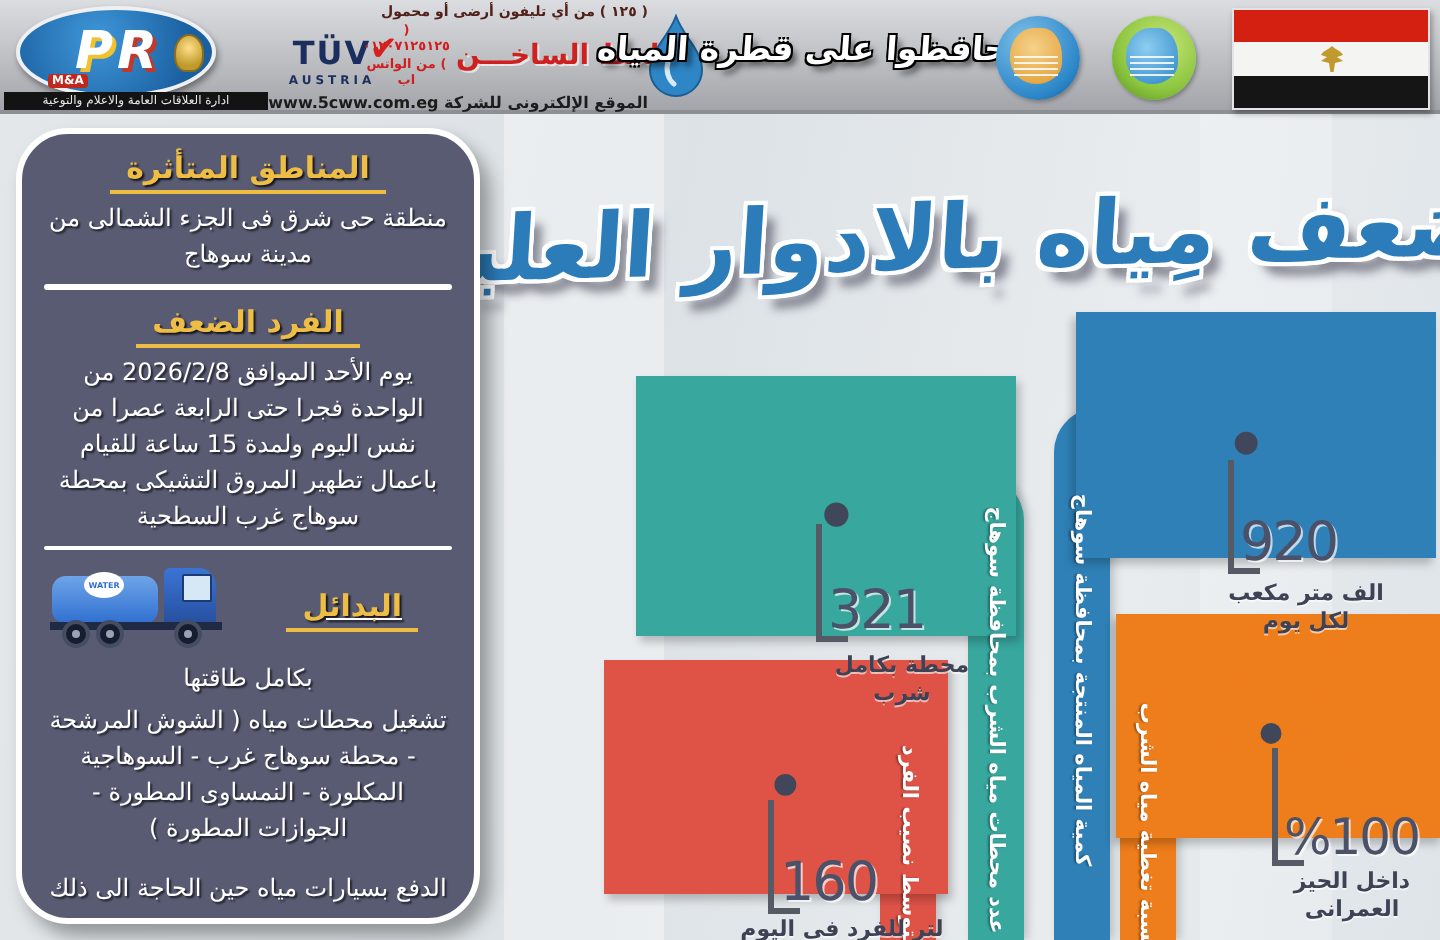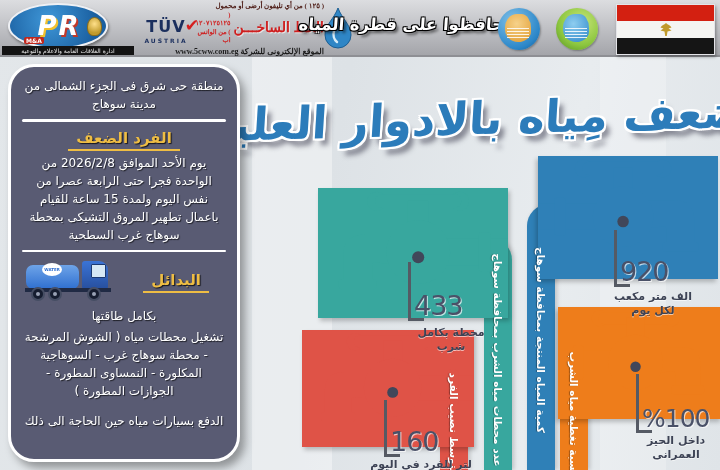--- a/index.html
+++ b/index.html
@@ -18,21 +18,21 @@
   .prR{color:#fff;font-weight:bold;font-style:italic;font-size:26px;margin-left:2px;text-shadow:2px 2px 0 #c0392b;}
   .prMA{position:absolute;left:14px;bottom:3px;background:#c0271d;color:#fff;font-size:6px;font-weight:bold;padding:0 2px;border-radius:2px;}
   .preagle{position:absolute;right:4px;top:12px;width:13px;height:17px;border-radius:50% 50% 40% 40%;
     background:radial-gradient(circle at 50% 35%,#ffe08a,#c09a2c 70%);border:1px solid #8a6d1d;}
   .prbar{position:absolute;left:2px;top:46px;width:132px;height:9px;background:#131313;color:#e8e8e8;
     font-size:6px;line-height:9px;text-align:center;white-space:nowrap;overflow:hidden;direction:rtl;}
   .tuv{position:absolute;left:140px;top:17px;width:52px;text-align:center;}
   .tuvname{font-weight:bold;font-size:16px;color:#1b2f5e;letter-spacing:1px;position:relative;}
   .tuvcheck{position:absolute;right:-8px;top:-2px;color:#d61f1f;font-size:17px;font-weight:bold;}
   .tuvat{font-size:6px;letter-spacing:2px;color:#1b2f5e;font-weight:bold;margin-top:1px;}
-  .hot{position:absolute;left:192px;top:2px;width:132px;direction:rtl;font-family:Liberation Serif, serif;}
+  .hot{position:absolute;left:192px;top:2px;width:132px;text-align:center;direction:rtl;}
   .hot1{font-size:7px;font-weight:bold;color:#50201a;white-space:nowrap;}
   .hot2{display:flex;align-items:center;justify-content:center;gap:3px;margin-top:1px;}
   .hotTitle{color:#cf1f1f;font-weight:bold;font-size:14px;white-space:nowrap;text-shadow:1px 1px 0 rgba(255,255,255,.6);}
   .hotWa{color:#cf1f1f;font-weight:bold;font-size:6.5px;width:52px;line-height:1.3;}
   .hot3{font-size:8px;font-weight:bold;color:#1c1c1c;margin-top:2px;white-space:nowrap;}
   .dropIco{position:absolute;left:324px;top:7px;}
   .slog{position:absolute;left:352px;top:15px;width:152px;text-align:center;direction:rtl;
     color:#fff;font-weight:bold;font-size:16.5px;white-space:nowrap;transform:skewX(-4deg);
     text-shadow:-1px -1px 0 #000,1px -1px 0 #000,-1px 1px 0 #000,1px 1px 0 #000,3px 3px 3px rgba(0,0,0,.55);}
   .clogo{position:absolute;top:8px;width:42px;height:42px;border-radius:50%;box-shadow:1px 1px 2px rgba(0,0,0,.3);}
@@ -47,21 +47,21 @@
   
   .band{position:absolute;top:57px;bottom:0;background:rgba(255,255,255,.38);}
   
   .panel{position:absolute;left:8px;top:64px;width:232px;height:398px;box-sizing:border-box;
     background:#595b73;border:3px solid #fff;border-radius:26px;
     box-shadow:5px 6px 9px rgba(0,0,0,.35);padding:7px 10px;direction:rtl;text-align:center;color:#fff;}
   .ph{color:#eebd44;font-weight:bold;font-size:15px;display:inline-block;
     border-bottom:2.5px solid #eebd44;padding:0 8px 2px;text-shadow:1px 1px 1px #15151c;margin-top:1px;}
   .pb{font-size:12px;font-weight:normal;line-height:1.5;margin:3px 1px;text-shadow:1px 1px 1px rgba(0,0,0,.65);}
   .pd{height:2.5px;background:#fff;border-radius:2px;margin:6px 1px;}
-  .altrow{display:flex;align-items:center;justify-content:space-between;margin:1px 4px;}
+  .altrow{display:flex;align-items:center;justify-content:space-between;margin:1px 4px;text-decoration:underline;}
   
   .truck{position:relative;width:88px;height:46px;direction:ltr;}
   .tk-tank{position:absolute;left:1px;top:7px;width:53px;height:24px;border-radius:7px;
     background:linear-gradient(180deg,#6ea4e8,#2f6fd0);}
   .tk-oval{position:absolute;left:17px;top:5px;width:20px;height:13px;background:#fff;border-radius:50%;
     color:#2f6fd0;font-size:4px;font-weight:bold;line-height:13px;text-align:center;}
   .tk-cab{position:absolute;left:57px;top:3px;width:26px;height:28px;border-radius:3px 9px 2px 2px;
     background:linear-gradient(180deg,#3b74d6,#274f9e);}
   .tk-win{position:absolute;left:9px;top:3px;width:13px;height:12px;background:#d6e8f5;border:1px solid #1c3a73;border-radius:1px;}
   .tk-chas{position:absolute;left:0;top:30px;width:86px;height:4px;background:#202a44;}
@@ -163,20 +163,21 @@
   </div>
 
   <div class="band" style="left:252px;width:80px;"></div>
   <div class="band" style="left:600px;width:66px;opacity:.6;"></div>
 
   <div class="title">
       <span>ضعف مِياه بالادوار العليا</span>
     </div>
 
   <div class="panel">
+    <div><span class="ph">المناطق المتأثرة</span></div>
     <div class="pb">منطقة حى شرق فى الجزء الشمالى من مدينة سوهاج</div>
     <div class="pd"></div>
     <div><span class="ph">الفرد الضعف</span></div>
     <div class="pb">يوم الأحد الموافق 2026/2/8 من الواحدة فجرا حتى الرابعة عصرا من نفس اليوم ولمدة 15 ساعة للقيام باعمال تطهير المروق التشيكى بمحطة سوهاج غرب السطحية</div>
     <div class="pd"></div>
     <div class="altrow">
       <span class="ph" style="align-self:center;margin-right:14px;">البدائل</span>
       <span class="truck">
         <span class="tk-tank"></span>
         <span class="tk-oval">WATER</span>
@@ -219,21 +220,21 @@
       <span>كمية المياه المنتجة بمحافظة سوهاج</span>
     </div>
   <div class="ptext" style="left:440px;top:378px;width:28px;height:92px;">
       <span>متوسط نصيب الفرد</span>
     </div>
   <div class="ptext" style="left:560px;top:355px;width:28px;height:115px;">
       <span>نسبة تغطية مياه الشرب</span>
     </div>
 
   <div class="bracket" style="left:408px;top:262px;height:56px;"></div>
-  <div class="num" style="left:414px;top:290px;font-size:27px;">433</div>
+  <div class="num" style="left:414px;top:290px;font-size:27px;">321</div>
   <div class="slabel" style="left:402px;top:326px;width:98px;">محطة بكامل شرب</div>
 
   <div class="bracket" style="left:614px;top:230px;height:54px;"></div>
   <div class="num" style="left:620px;top:256px;font-size:27px;">920</div>
   <div class="slabel" style="left:610px;top:290px;width:86px;">الف متر مكعب لكل يوم</div>
 
   <div class="bracket" style="left:384px;top:400px;height:54px;"></div>
   <div class="num" style="left:390px;top:426px;font-size:27px;">160</div>
   <div class="slabel" style="left:366px;top:458px;width:110px;">لتر للفرد فى اليوم</div>
 

